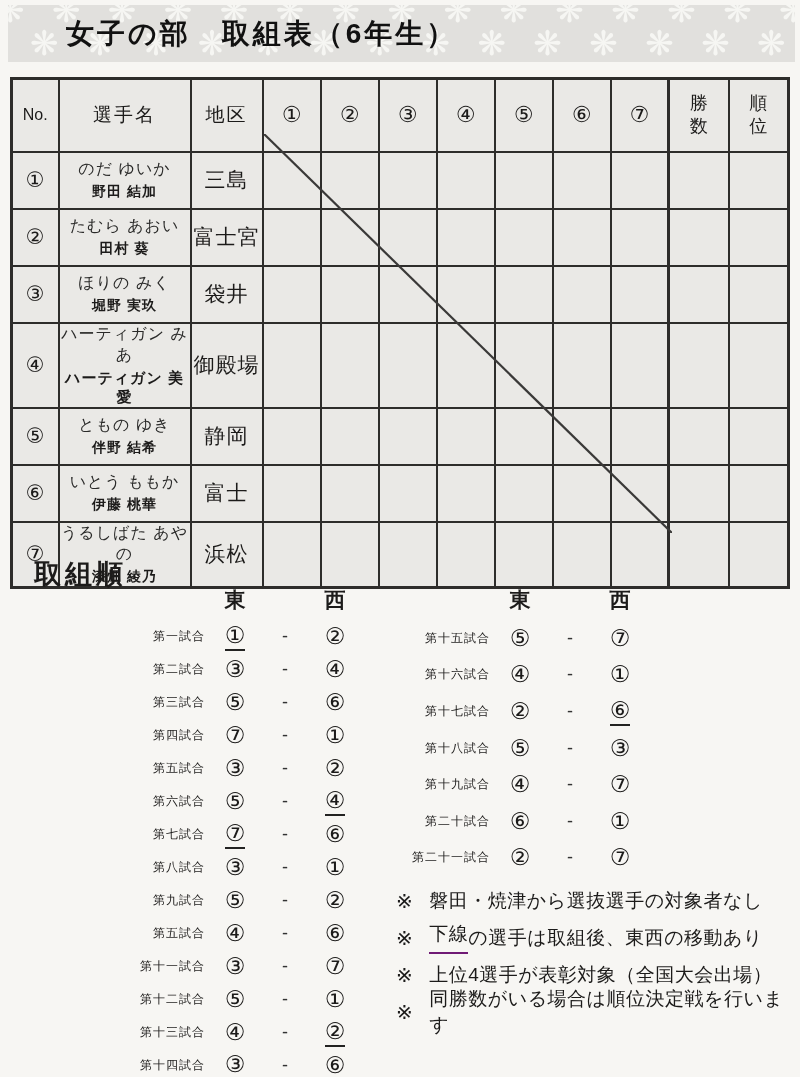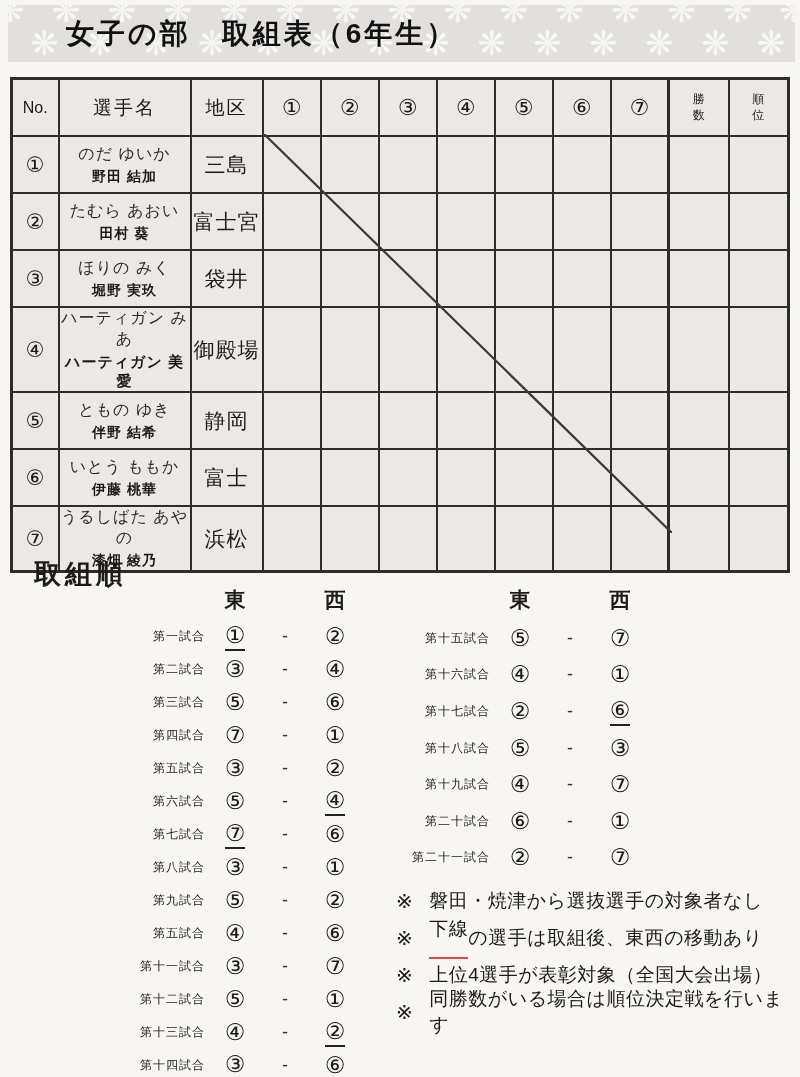--- a/index.html
+++ b/index.html
@@ -18,21 +18,21 @@
   
   table.grid{position:absolute;left:10px;top:77px;border-collapse:collapse;table-layout:fixed;
     background:#eae9e6;border:3px solid #2e2d2b;padding-left:8px;}
   table.grid th,table.grid td{border:2px solid #2e2d2b;padding:0;text-align:center;vertical-align:middle;}
   table.grid thead th{height:52px;font-weight:normal;}
   table.grid tbody tr{height:57px;}
   .hdr-no{font-size:16px;}
   .hdr-txt{font-size:19px;letter-spacing:2px;}
   .hdr-round{font-size:22px;}
   .thickL{border-left:3px solid #2e2d2b !important;}
-  .stack{width:1.15em;margin:12px auto;word-break:break-all;line-height:1.3;font-size:12px;}
+  .stack{width:1.15em;margin:12px auto;word-break:break-all;line-height:1.3;font-size:18px;}
   td.no-cell{font-size:21px;}
   .furi{font-size:16px;color:#2a2a29;letter-spacing:1px;margin-bottom:3px;}
   .kanji{font-size:14px;font-weight:bold;letter-spacing:1px;}
   td.dist-cell{font-size:21px;letter-spacing:1px;}
 
   
   svg.diag{position:absolute;left:264px;top:134px;pointer-events:none;}
 
   
   .sched-heading{position:absolute;left:34px;top:556px;font-size:27px;font-weight:600;letter-spacing:4px;}
@@ -49,21 +49,21 @@
   .m-east,.m-west{width:60px;text-align:center;font-size:23px;}
   .m-sep{width:40px;text-align:center;font-size:18px;color:#333;}
   .ew{font-size:21px;font-weight:600;}
   .num{display:inline-block;line-height:1.05;}
   .num.u{border-bottom:2px solid #232322;padding-bottom:1px;}
 
   
   .notes{position:absolute;left:396px;top:882px;}
   .note{height:37px;display:flex;align-items:center;font-size:19px;letter-spacing:0.5px;}
   .note .mark{margin-right:16px;font-size:20px;}
-  .u-part{border-bottom:2px solid #ef4444;padding-bottom:15px;}
+  .u-part{border-bottom:2px solid #701a75;padding-bottom:5px;}
 </style>
 </head>
 <body>
 
 <div class="page">
 
   <div class="band">
     <div class="flowers-line fl1">❋ ❋ ❋ ❋ ❋ ❋ ❋ ❋ ❋ ❋ ❋ ❋ ❋ ❋ ❋ ❋ ❋ ❋ ❋ ❋ ❋ ❋ ❋ ❋ ❋ ❋ ❋ ❋ ❋ ❋ ❋ ❋ ❋ ❋</div>
     <div class="flowers-line fl2">❋ ❋ ❋ ❋ ❋ ❋ ❋ ❋ ❋ ❋ ❋ ❋ ❋ ❋ ❋ ❋ ❋ ❋ ❋ ❋ ❋ ❋ ❋ ❋ ❋ ❋ ❋ ❋ ❋ ❋ ❋ ❋ ❋ ❋</div>
     <div class="band-title">女子の部　取組表（6年生）</div>

